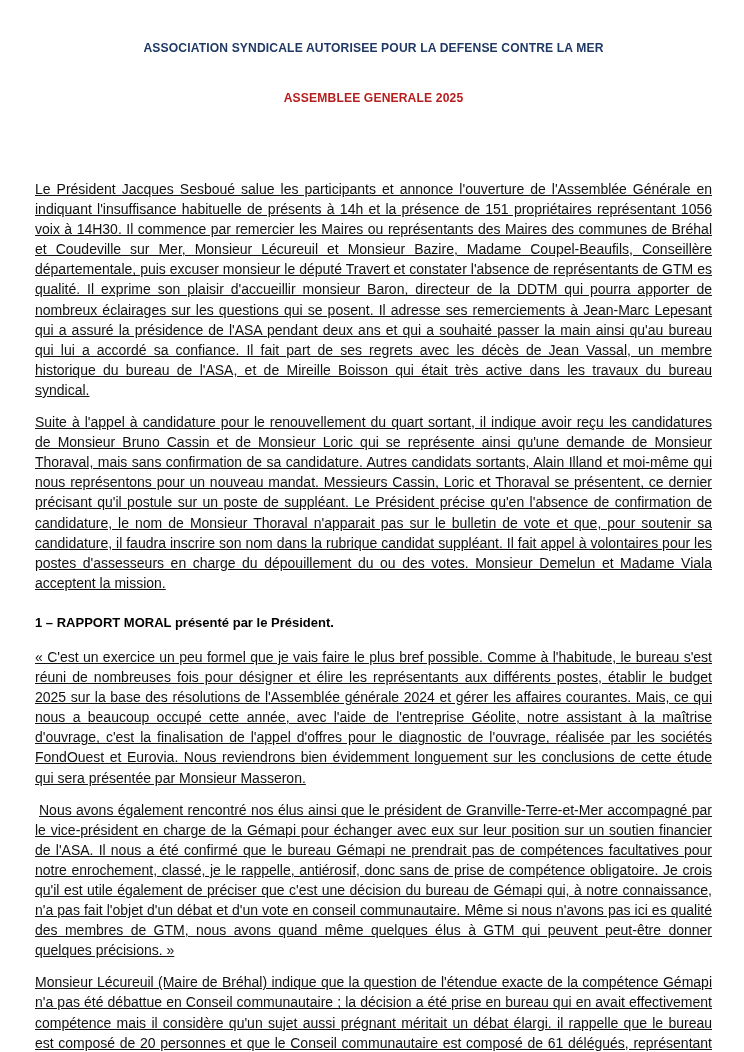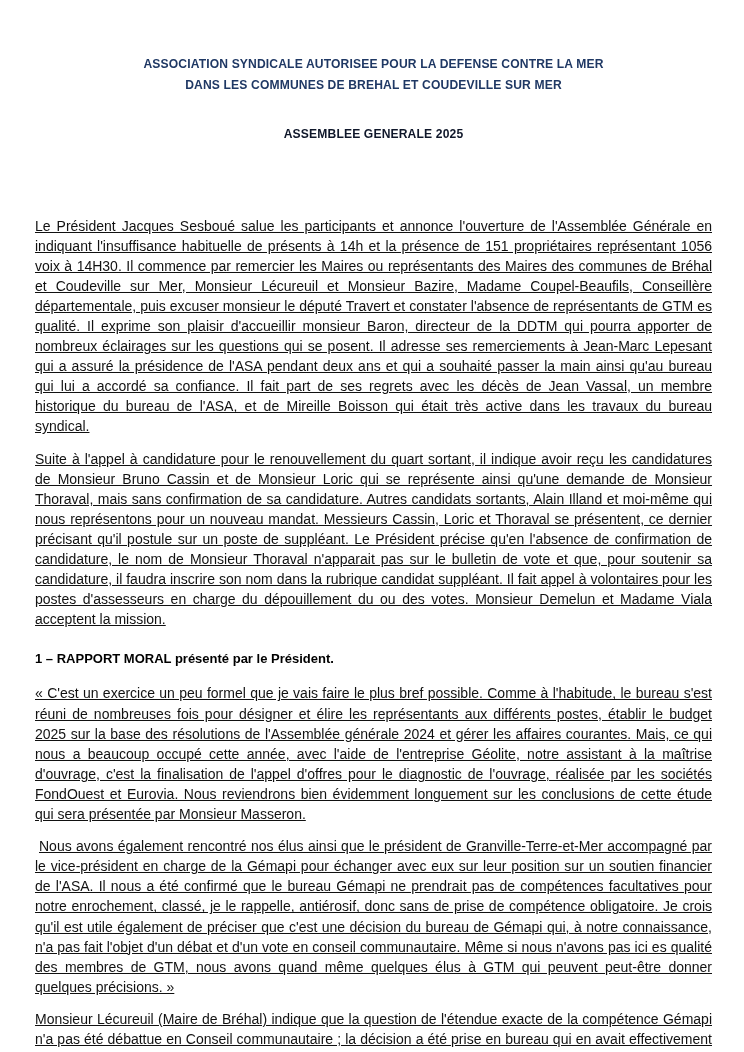--- a/index.html
+++ b/index.html
@@ -30,24 +30,24 @@
   .doc-title {
     color: #1f3864;
     font-weight: bold;
     text-align: center;
     font-size: 12.1px;
     line-height: 20.5px;
     letter-spacing: 0.15px;
     margin: 0;
   }
   .title-block {
-    padding-top: 54px;
+    padding-top: 38px;
   }
   .doc-subtitle {
-    color: #0f172a;
+    color: #b91c1c;
     font-weight: bold;
     text-align: center;
     font-size: 12.1px;
     line-height: 20.5px;
     letter-spacing: 0.15px;
     margin: 0;
     padding-top: 29px;
   }
   .body-block {
     padding-top: 71px;
@@ -78,21 +78,20 @@
   }
 </style>
 </head>
 <body>
 
 <div class="page">
   <div class="content">
 
     <div class="title-block">
       <div class="doc-title">ASSOCIATION SYNDICALE AUTORISEE POUR LA DEFENSE CONTRE LA MER</div>
-      <div class="doc-title">DANS LES COMMUNES DE BREHAL ET COUDEVILLE SUR MER</div>
       <div class="doc-subtitle">ASSEMBLEE GENERALE 2025</div>
     </div>
 
     <div class="body-block">
       <p class="para">Le Président Jacques Sesboué salue les participants et annonce l'ouverture de l'Assemblée Générale en indiquant l'insuffisance habituelle de présents à 14h et la présence de 151 propriétaires représentant 1056 voix à 14H30. Il commence par remercier les Maires ou représentants des Maires des communes de Bréhal et Coudeville sur Mer, Monsieur Lécureuil et Monsieur Bazire, Madame Coupel-Beaufils, Conseillère départementale, puis excuser monsieur le député Travert et constater l'absence de représentants de GTM es qualité. Il exprime son plaisir d'accueillir monsieur Baron, directeur de la DDTM qui pourra apporter de nombreux éclairages sur les questions qui se posent. Il adresse ses remerciements à Jean-Marc Lepesant qui a assuré la présidence de l'ASA pendant deux ans et qui a souhaité passer la main ainsi qu'au bureau qui lui a accordé sa confiance. Il fait part de ses regrets avec les décès de Jean Vassal, un membre historique du bureau de l'ASA, et de Mireille Boisson qui était très active dans les travaux du bureau syndical.</p>
       <p class="para">Suite à l'appel à candidature pour le renouvellement du quart sortant, il indique avoir reçu les candidatures de Monsieur Bruno Cassin et de Monsieur Loric qui se représente ainsi qu'une demande de Monsieur Thoraval, mais sans confirmation de sa candidature. Autres candidats sortants, Alain Illand et moi-même qui nous représentons pour un nouveau mandat. Messieurs Cassin, Loric et Thoraval se présentent, ce dernier précisant qu'il postule sur un poste de suppléant. Le Président précise qu'en l'absence de confirmation de candidature, le nom de Monsieur Thoraval n'apparait pas sur le bulletin de vote et que, pour soutenir sa candidature, il faudra inscrire son nom dans la rubrique candidat suppléant. Il fait appel à volontaires pour les postes d'assesseurs en charge du dépouillement du ou des votes. Monsieur Demelun et Madame Viala acceptent la mission.</p>
 
       <h2 class="section-heading">1 – RAPPORT MORAL présenté par le Président.</h2>
 
       <p class="para">« C'est un exercice un peu formel que je vais faire le plus bref possible. Comme à l'habitude, le bureau s'est réuni de nombreuses fois pour désigner et élire les représentants aux différents postes, établir le budget 2025 sur la base des résolutions de l'Assemblée générale 2024 et gérer les affaires courantes. Mais, ce qui nous a beaucoup occupé cette année, avec l'aide de l'entreprise Géolite, notre assistant à la maîtrise d'ouvrage, c'est la finalisation de l'appel d'offres pour le diagnostic de l'ouvrage, réalisée par les sociétés FondOuest et Eurovia. Nous reviendrons bien évidemment longuement sur les conclusions de cette étude qui sera présentée par Monsieur Masseron.</p>

